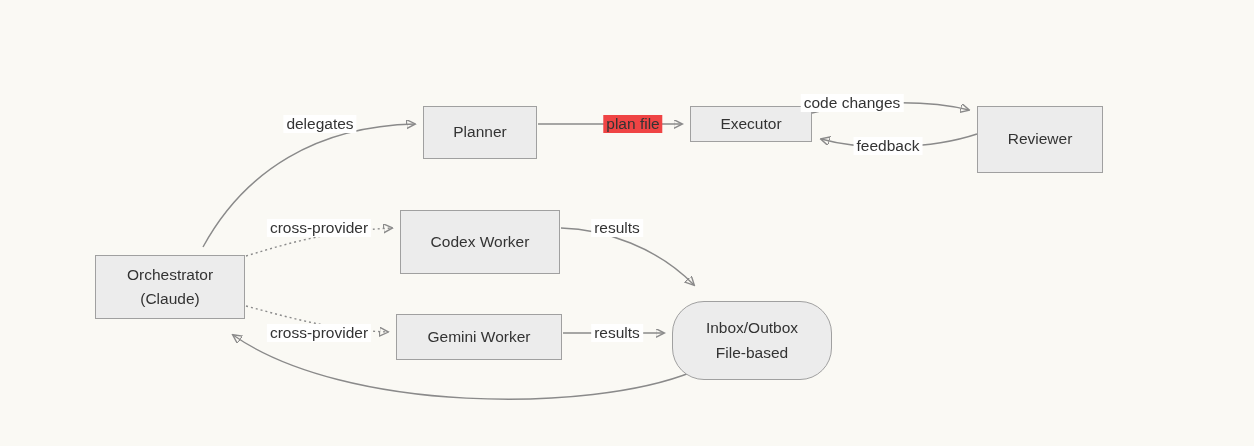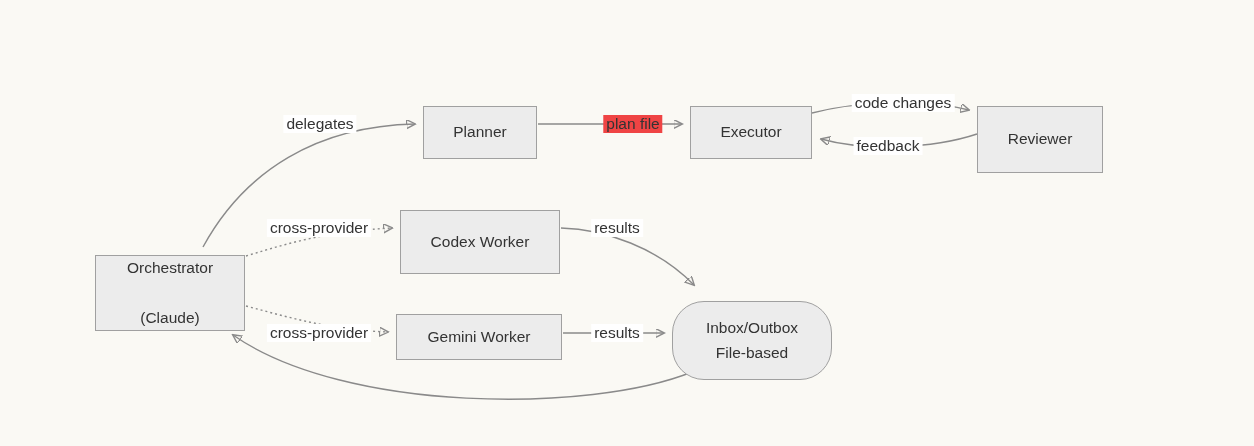--- a/index.html
+++ b/index.html
@@ -70,30 +70,30 @@
     <path d="M 538 124 L 682 124" marker-end="url(#arrow)"></path>
     <path d="M 812 113 C 858 101, 925 99, 969 110" marker-end="url(#arrow)"></path>
     <path d="M 977 134 C 932 149, 864 151, 821 139" marker-end="url(#arrow)"></path>
     <path class="dotted" d="M 246 256 C 295 241, 332 231, 392 228" marker-end="url(#arrow)"></path>
     <path class="dotted" d="M 246 306 C 295 319, 332 330, 388 332" marker-end="url(#arrow)"></path>
     <path d="M 561 228 C 605 229, 658 248, 694 285" marker-end="url(#arrow)"></path>
     <path d="M 563 333 L 664 333" marker-end="url(#arrow)"></path>
     <path d="M 692 372 C 590 413, 345 413, 233 335" marker-end="url(#arrow)"></path>
   </svg>
 
-  <div class="node" style="left:95px; top:247px; width:150px; height:76px;justify-content:space-between;">
+  <div class="node" style="left:95px; top:247px; width:150px; height:64px;">
     <span>Orchestrator</span>
     <span>(Claude)</span>
   </div>
 
   <div class="node" style="left:423px; top:98px; width:114px; height:53px;">
     <span>Planner</span>
   </div>
 
-  <div class="node" style="left:690px; top:98px; width:122px; height:53px;align-items:center;">
+  <div class="node" style="left:690px; top:98px; width:122px; height:36px;align-items:center;">
     <span>Executor</span>
   </div>
 
   <div class="node" style="left:977px; top:98px; width:126px; height:67px;">
     <span>Reviewer</span>
   </div>
 
   <div class="node" style="left:400px; top:202px; width:160px; height:64px;">
     <span>Codex Worker</span>
   </div>
@@ -104,21 +104,21 @@
 
   <div class="node" style="left:672px; top:293px; width:160px; height:79px;border-radius:32px;">
     <span>Inbox/Outbox</span>
     <span>File-based</span>
   </div>
 
   <div class="edge-label" style="left: 320px; top: 124px; background: rgb(255, 255, 255);">delegates</div>
 
   <div class="edge-label" style="left: 617px; top: 124px; background: #ef4444; margin-left: 16px;">plan file</div>
 
-  <div class="edge-label" style="left: 903px; top: 103px; background: rgb(255, 255, 255);">code changes</div>
+  <div class="edge-label" style="left: 852px; top: 103px; background: rgb(255, 255, 255);">code changes</div>
 
   <div class="edge-label" style="left: 888px; top: 146px; background: rgb(255, 255, 255);">feedback</div>
 
   <div class="edge-label" style="left: 319px; top: 228px; background: rgb(255, 255, 255);">cross-provider</div>
 
   <div class="edge-label" style="left: 617px; top: 228px; background: rgb(255, 255, 255);">results</div>
 
   <div class="edge-label" style="left: 319px; top: 333px; background: rgb(255, 255, 255);">cross-provider</div>
 
   <div class="edge-label" style="left: 617px; top: 333px; background: rgb(255, 255, 255);">results</div>

